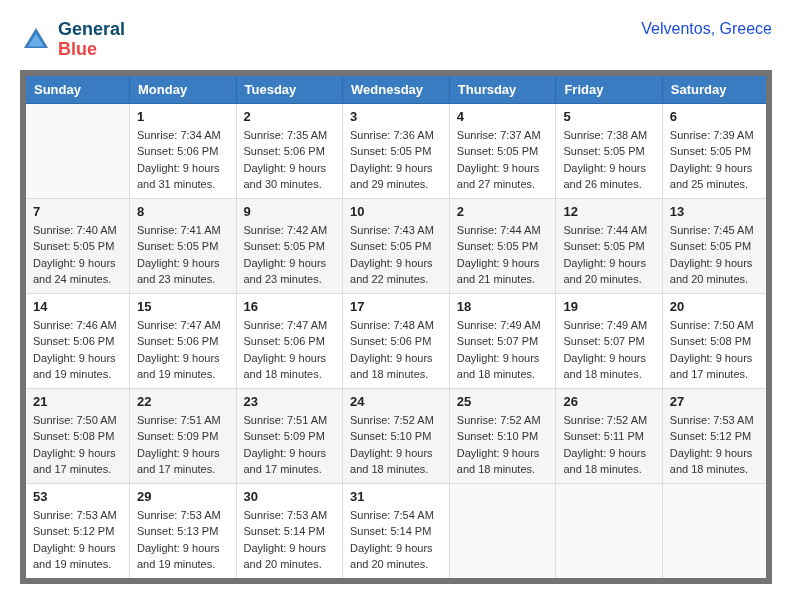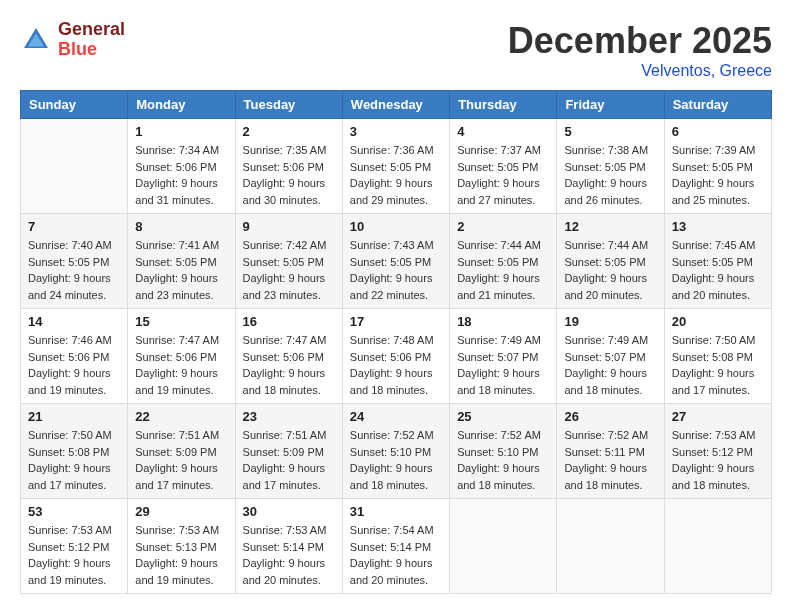--- a/index.html
+++ b/index.html
@@ -22,21 +22,21 @@
       gap: 6px;
     }
     .logo-text {
       display: flex;
       flex-direction: column;
       line-height: 1.1;
     }
     .logo-general {
       font-size: 18px;
       font-weight: bold;
-      color: #7f1d1d;
+      color: #0c4a6e;
     }
     .logo-blue {
       font-size: 18px;
       font-weight: bold;
       color: #ef4444;
     }
     .logo-icon {
       width: 32px;
       height: 32px;
     }
@@ -48,21 +48,21 @@
       font-weight: bold;
       color: #333;
     }
     .location {
       font-size: 16px;
       color: #1d4ed8;
     }
     .calendar {
       width: 100%;
       border-collapse: collapse;
-      border: 1px solid #737373;
+      border: 6px solid #737373;
     }
     .calendar th {
       background-color: #3a7cc1;
       color: white;
       text-align: left;
       padding: 6px 8px;
       font-size: 13px;
       border: 1px solid #2d6aad;
     }
     .calendar td {
@@ -105,21 +105,20 @@
     <svg class="logo-icon" viewBox="0 0 40 40">
       <polygon points="20,5 35,30 5,30" fill="#3a7cc1"></polygon>
       <polygon points="20,12 30,28 10,28" fill="#6aaee8"></polygon>
     </svg>
     <div class="logo-text">
       <span class="logo-general">General</span>
       <span class="logo-blue">Blue</span>
     </div>
   </div>
   <div class="title-block">
-    <div class="month-title">December 2025</div>
     <div class="location">Velventos, Greece</div>
   </div>
 </div>
 
 <table class="calendar">
   <thead>
     <tr>
     <th>Sunday</th>
         <th>Monday</th>
         <th>Tuesday</th>

